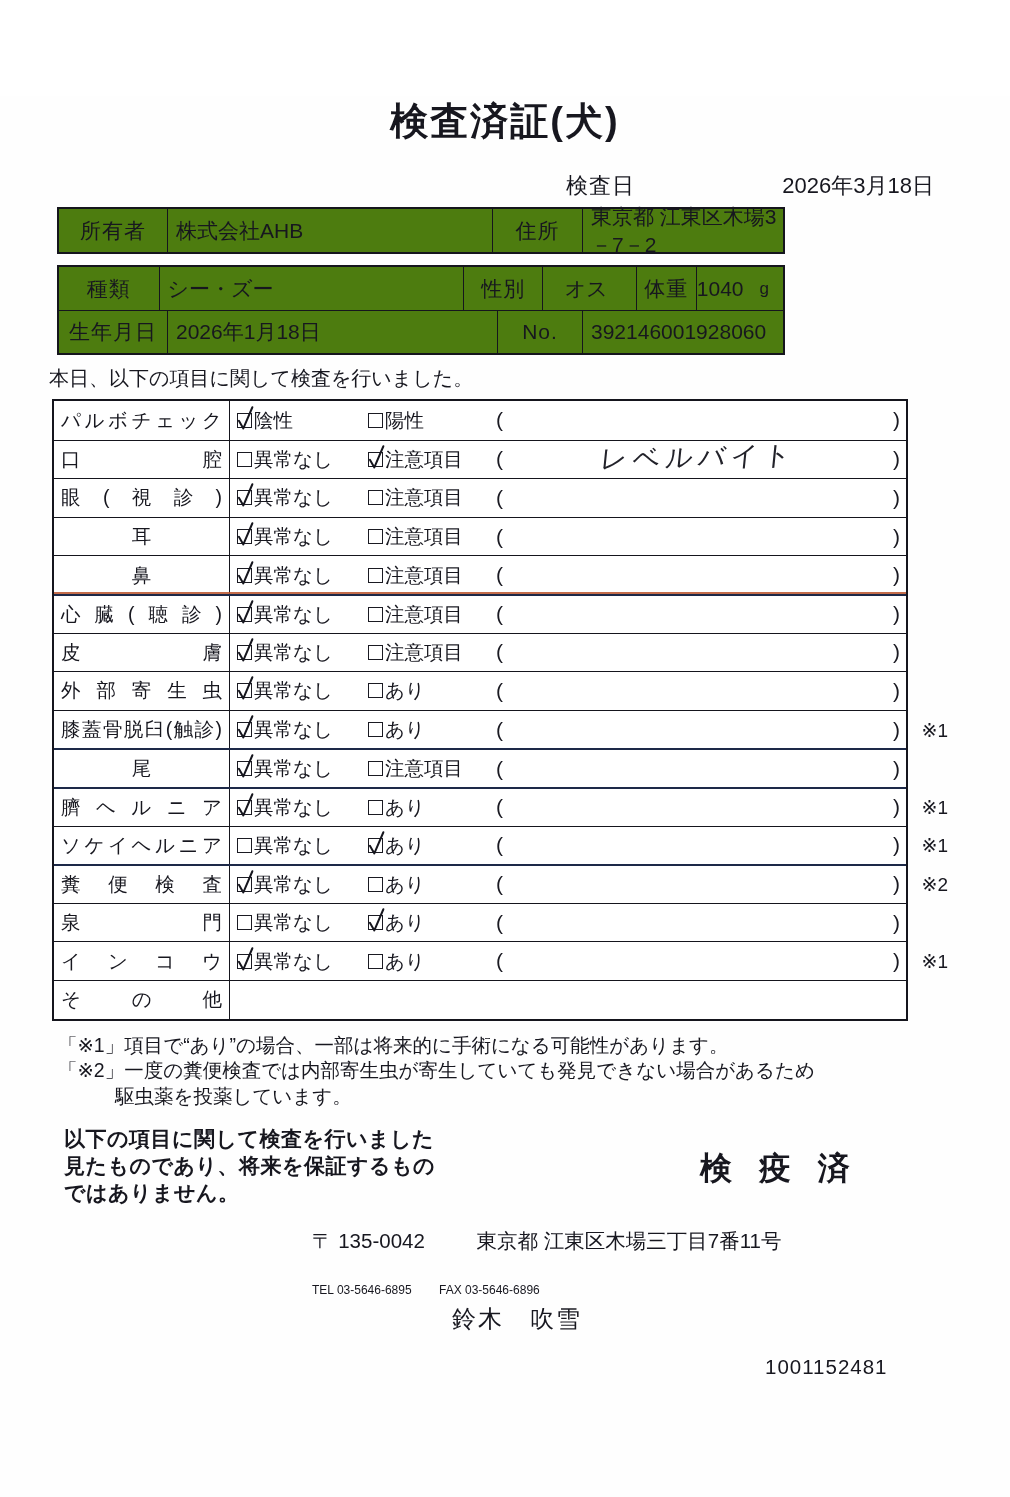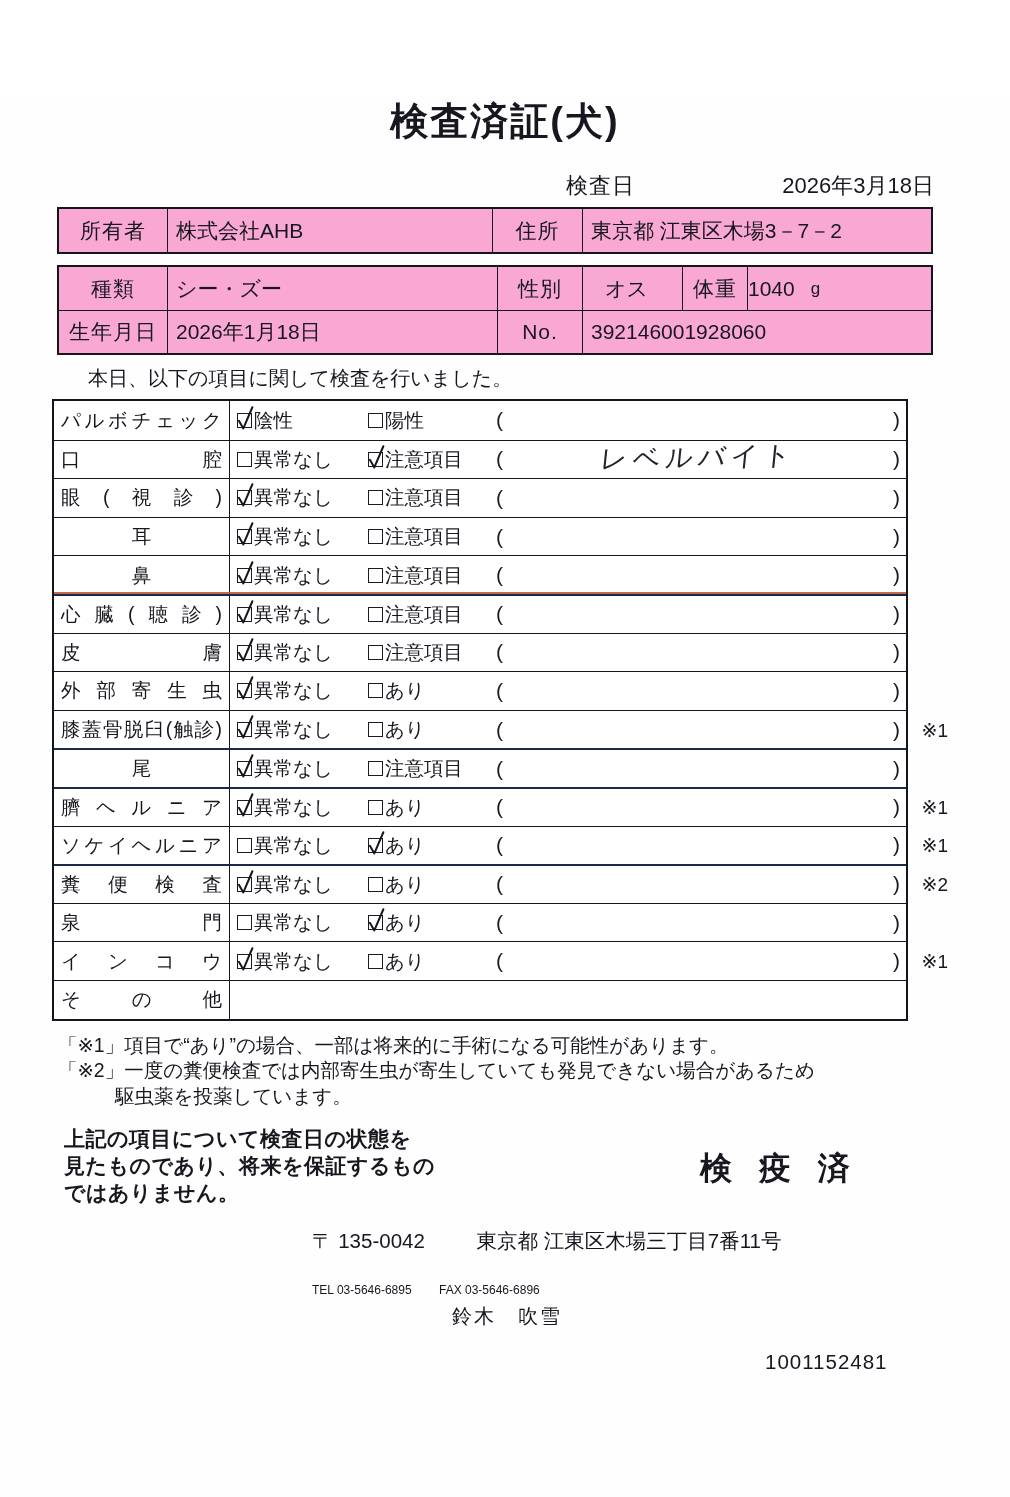--- a/index.html
+++ b/index.html
@@ -21,35 +21,35 @@
     font-weight: 600;
     letter-spacing: 2px;
   }
 
   
   .date-row { position: relative; height: 30px; margin-top: 24px; font-size: 22px; }
   .date-row .lab { position: absolute; left: 566px; top: 0; letter-spacing: 1px; }
   .date-row .val { position: absolute; right: 76px; top: 0; }
 
   
-  .tbl { margin-left: 57px; width: 876px; border: 2.2px solid #15151d; background: #f9a8d4; }
+  .tbl { margin-left: 57px; width: 728px; border: 2.2px solid #15151d; background: #4d7c0f; }
   .trow { display: flex; height: 43px; }
   .trow + .trow { border-top: 1.6px solid #15151d; }
   .tc { display: flex; align-items: center; font-size: 21px; height: 100%; }
   .tc + .tc { border-left: 1.6px solid #15151d; }
   .tc.head { justify-content: center; letter-spacing: 1px; }
   .tc.val { padding-left: 8px; }
   .tbl-owner { margin-top: 6px; }
   .tbl-info { margin-top: 11px; }
   .w-c1 { width: 108px; } .w-c2 { width: 325px; } .w-c3 { width: 90px; } .w-c4 { flex: 1; }
   .i-c1 { width: 108px; } .i-c2 { width: 330px; } .i-c3 { width: 85px; }
-  .i-c4 { width: 100px; padding-left: 22px; } .i-c5 { width: 65px; } .i-c6 { flex: 1; }
+  .i-c4 { width: 100px; padding-left: 22px; } .i-c5 { width: 65px; } .i-c6 { flex: 1; padding-right: 10px; }
   .i-c6 .unit { font-size: 17px; margin-left: 16px; margin-right: 4px; }
 
-  .intro { margin: 10px 0 0 88px; font-size: 20px; font-family: Liberation Serif, serif; }
+  .intro { margin: 10px 0 0 49px; font-size: 20px; font-family: Liberation Serif, serif; }
 
   
   .chk-wrap { position: relative; margin: 7px 0 0 52px; width: 856px; }
   .chk-tbl { border: 2.2px solid #15151d; background: #fff; }
   .chk-row { position: relative; display: flex; height: 38.6px; }
   .chk-row + .chk-row { border-top: 1.5px solid #15151d; }
   .chk-row.sep-blue { border-top: 2.6px solid #1d2948; }
   .chk-row.sep-red  { border-top: 2.6px solid #1d2948; box-shadow: 0 -2px 0 0 rgba(186,84,44,0.85); }
   .chk-label {
     width: 176px; flex: none;
@@ -84,21 +84,21 @@
   
   .closing { position: relative; margin-top: 16px; height: 92px; }
   .disclaimer { margin-left: 64px; font-size: 21px; font-weight: 600; line-height: 27px; letter-spacing: 0.5px; }
   .stamp { position: absolute; left: 700px; top: 22px; font-size: 32px; font-weight: 600; letter-spacing: 9px; white-space: nowrap; }
 
   .postal-line { margin: 10px 0 0 312px; font-size: 20.5px; }
   .postal-line .gap { margin-right: 46px; }
   .tel-line { margin: 28px 0 0 312px; font-size: 12px; }
   .tel-line .gap { margin-right: 24px; }
   .clinic-name { margin: 26px 0 0 320px; font-size: 28px; font-weight: 500; letter-spacing: 1.5px; }
-  .vet-name { margin: 6px 0 0 452px; font-size: 20px; letter-spacing: 2px; }
+  .vet-name { margin: 6px 0 0 452px; font-size: 24px; letter-spacing: 2px; }
   .doc-number { margin: 20px 0 0 765px; font-size: 20.5px; letter-spacing: 1px; }
 </style>
 </head>
 <body>
 
 <div class="page">
 
   <div class="title">検査済証(犬)</div>
 
   <div class="date-row">
@@ -532,21 +532,21 @@
   </div>
 
   <div class="footnotes">
     <div>「※1」項目で“あり”の場合、一部は将来的に手術になる可能性があります。</div>
     <div>「※2」一度の糞便検査では内部寄生虫が寄生していても発見できない場合があるため</div>
     <div class="indent">駆虫薬を投薬しています。</div>
   </div>
 
   <div class="closing">
     <div class="disclaimer">
-      <div>上記の項目について検査日の状態を</div>
+      <div>以下の項目に関して検査を行いました</div>
       <div>見たものであり、将来を保証するもの</div>
       <div>ではありません。</div>
     </div>
     <div class="stamp">検 疫 済</div>
   </div>
 
   <div class="postal-line">
     <span class="gap">〒 135-0042</span>
     <span>東京都 江東区木場三丁目7番11号</span>
   </div>

